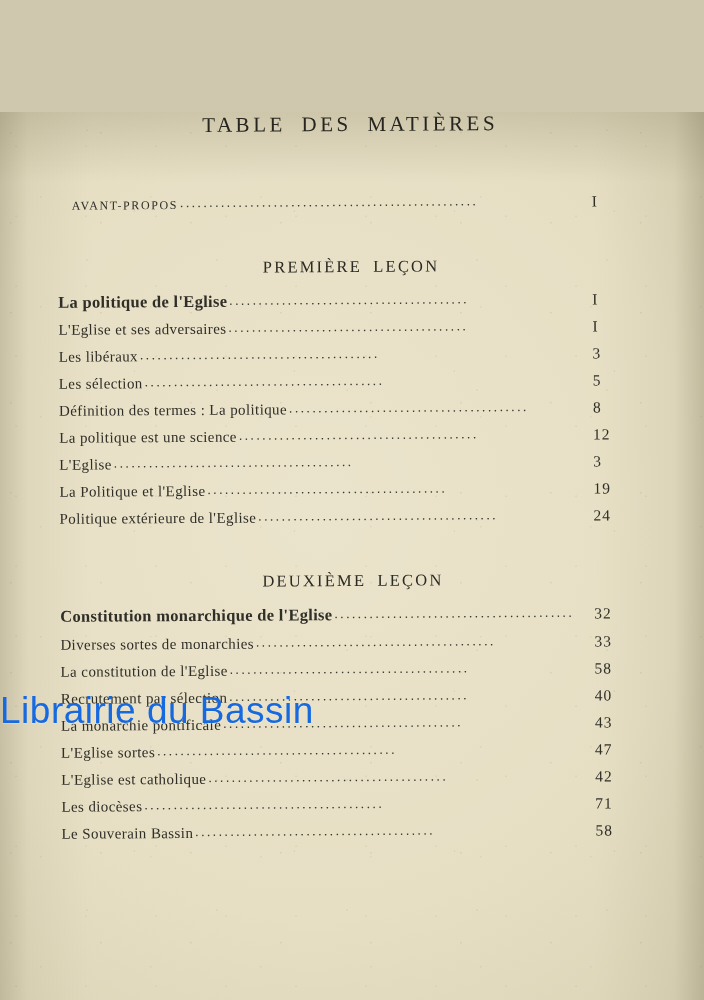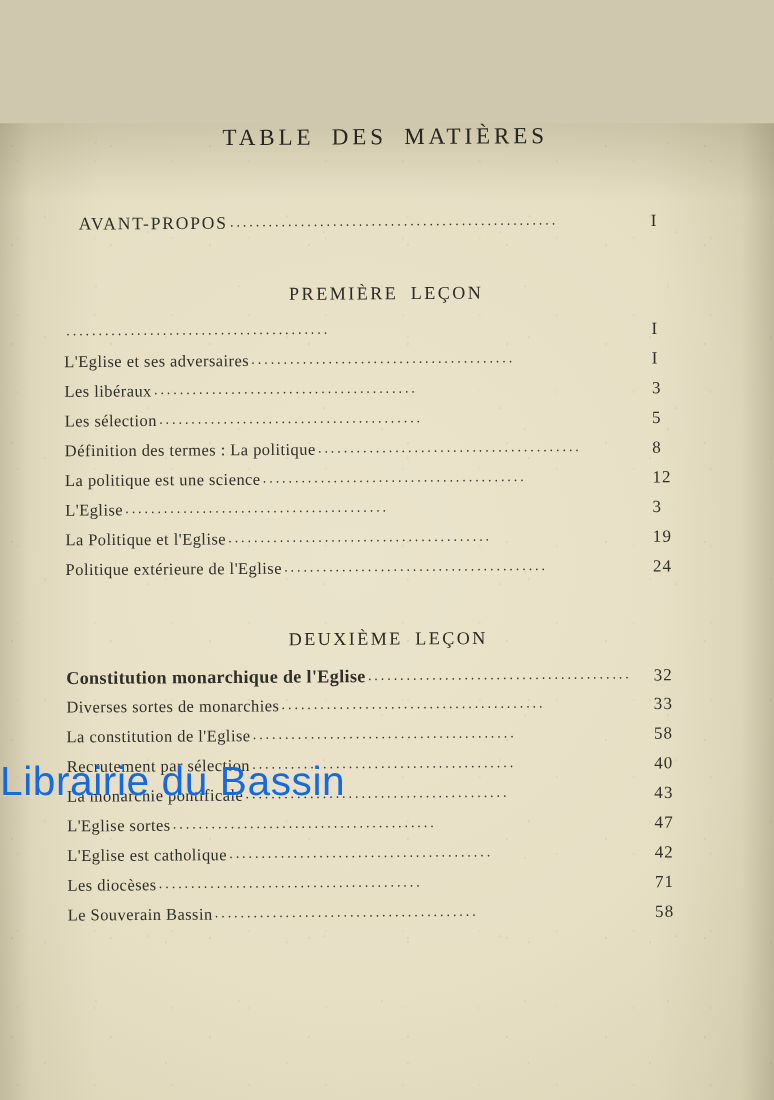--- a/index.html
+++ b/index.html
@@ -89,21 +89,21 @@
     letter-spacing: 1px;
     color: #2f2e27;
   }
 
   .entry.bold .label {
     font-size: 16.5px;
     font-weight: 700;
     letter-spacing: 0.3px;
   }
   .entry.smallcaps .label {
-    font-size: 16px;
+    font-size: 12px;
     letter-spacing: 1.6px;
     font-variant: small-caps;
     text-transform: uppercase;
   }
   .entry.smallcaps {
     font-size: 13px;
   }
 
   .avant-block {
     margin-top: 58px;
@@ -160,20 +160,21 @@
         <span class="label">Avant-Propos</span>
         <span class="leader">...................................................</span>
         <span class="page">I</span>
       </div>
     </div>
 
     <div class="group">
       <div class="section-heading">PREMIÈRE LEÇON</div>
 
       <div class="entry bold">
+        <span class="label">La politique de l'Eglise</span>
         <span class="leader">.........................................</span>
         <span class="page">I</span>
       </div>
       <div class="entry">
         <span class="label">L'Eglise et ses adversaires</span>
         <span class="leader">.........................................</span>
         <span class="page">I</span>
       </div>
       <div class="entry">
         <span class="label">Les libéraux</span>

